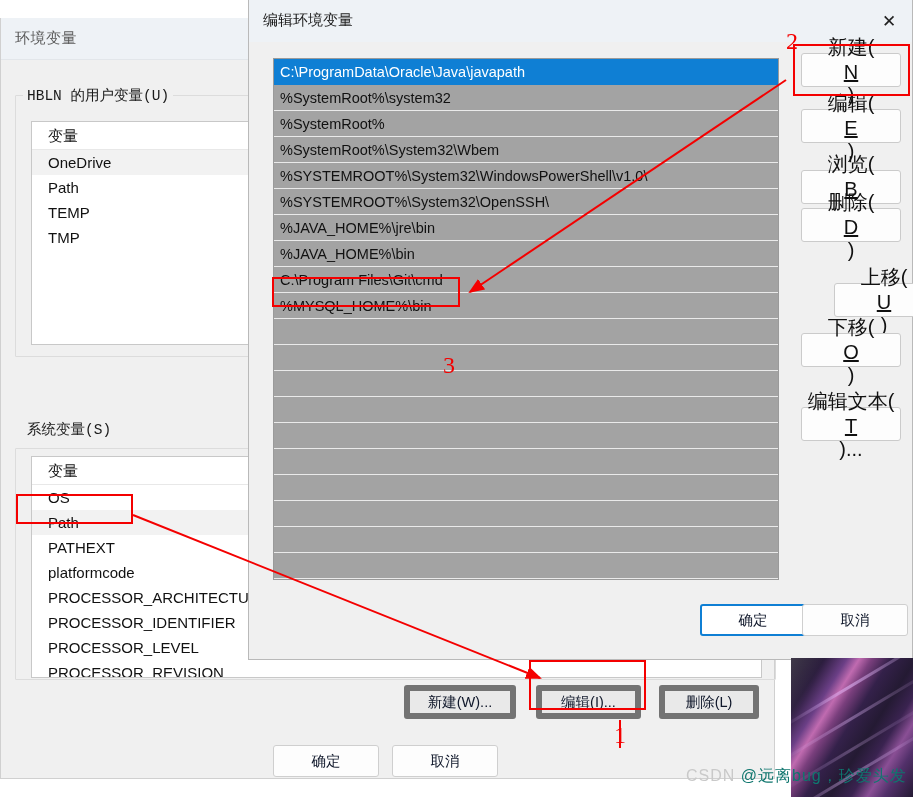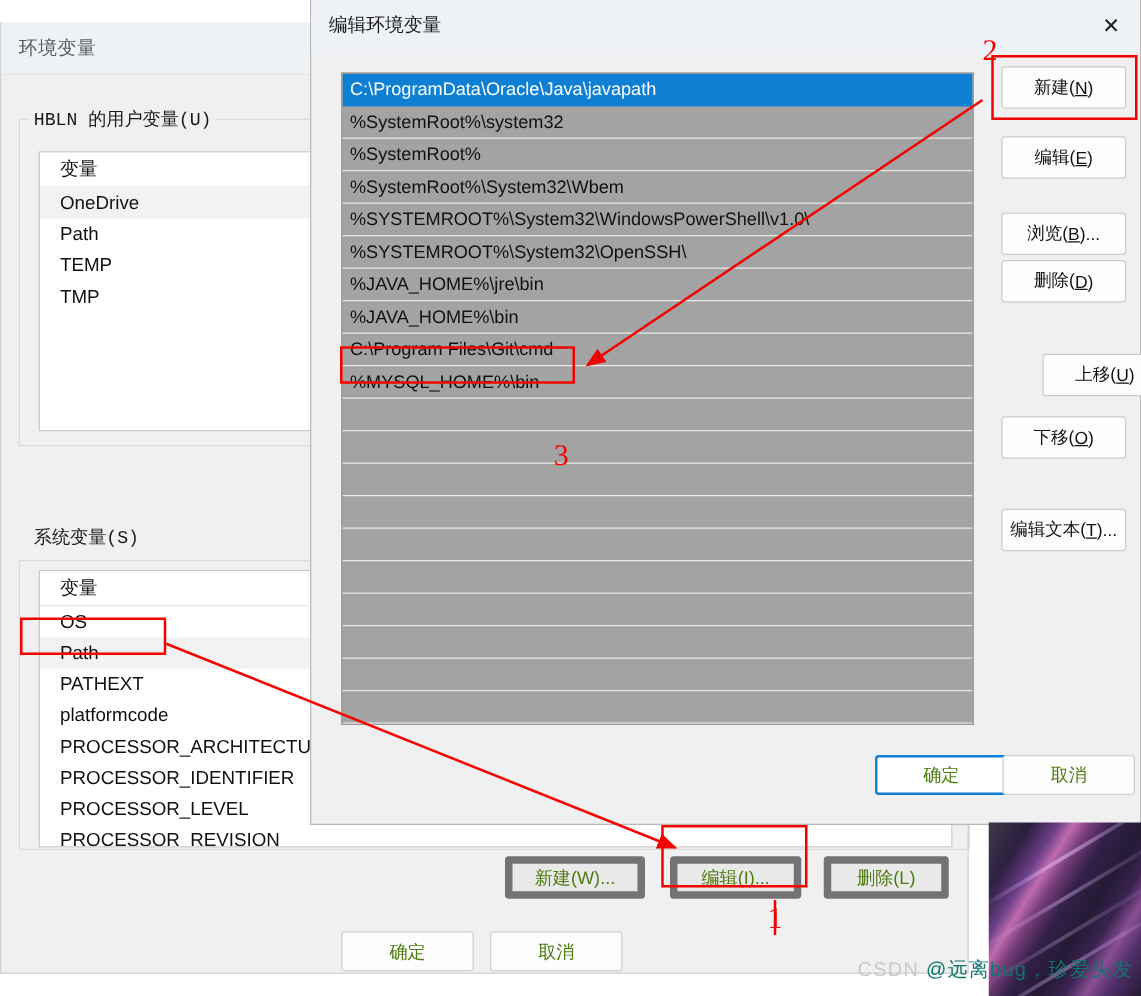--- a/index.html
+++ b/index.html
@@ -45,21 +45,21 @@
     border-bottom:1px solid #e8e8e8;background:#fff;box-sizing:border-box;
   }
   .lb-row{
     height:25px;line-height:25px;padding-left:16px;font-size:15px;color:#111;
     box-sizing:border-box;white-space:nowrap;
   }
   .lb-row.alt{background:#f2f2f2;}
 
   .btn{
     position:absolute;background:#fdfdfd;border:1px solid #cfcfcf;border-radius:3px;
-    font-size:14.5px;color:#4d7c0f;text-align:center;box-sizing:border-box;
+    font-size:14.5px;color:#0f172a;text-align:center;box-sizing:border-box;
     display:flex;align-items:center;justify-content:center;
     font-family:"Liberation Sans","DejaVu Sans",sans-serif;
   }
   .btn.grey{background:#e9e9e9;border:6px solid #737373;}
 
   
   #dialog{
     position:absolute;left:248px;top:0;width:665px;height:660px;
     background:#f0f0f0;border:1px solid #b9b9b9;border-top:none;
     box-sizing:border-box;
@@ -84,21 +84,21 @@
     border-bottom:1px solid #eaeaea;box-sizing:border-box;white-space:nowrap;
     overflow:hidden;
   }
   .p-row.selected{background:#0f7fd4;color:#ffffff;border-bottom:1px solid #0f7fd4;}
   .p-row.empty{color:transparent;}
 
   .side-btn{
     position:absolute;left:801px;width:100px;height:34px;
     background:#fdfdfd;border:1px solid #cbcbcb;border-radius:3px;
     display:flex;align-items:center;justify-content:center;
-    font-size:14px;color:#111;box-sizing:border-box;
+    font-size:20px;color:#111;box-sizing:border-box;flex-direction:column;
   }
   u{text-decoration:underline;}
 
   
   .hl-box{position:absolute;border:2px solid #f40000;box-sizing:border-box;pointer-events:none;}
   .ann-num{
     position:absolute;color:#f40000;font-size:24px;font-family:"Liberation Serif","DejaVu Serif",serif;
     pointer-events:none;
   }
   #arrows{position:absolute;left:0;top:0;width:913px;height:797px;pointer-events:none;}

